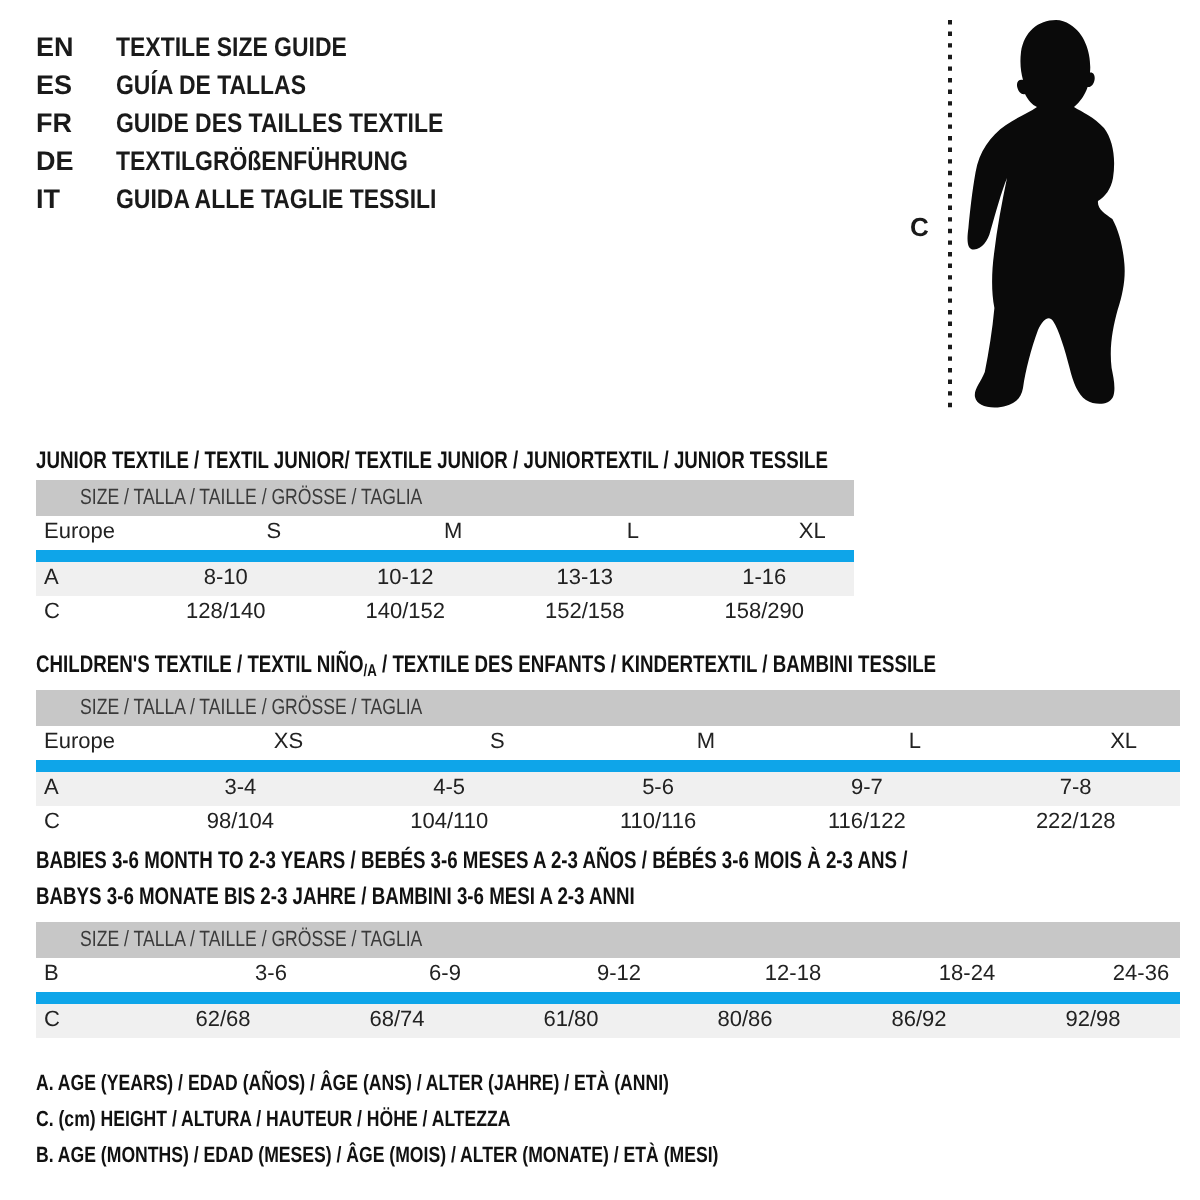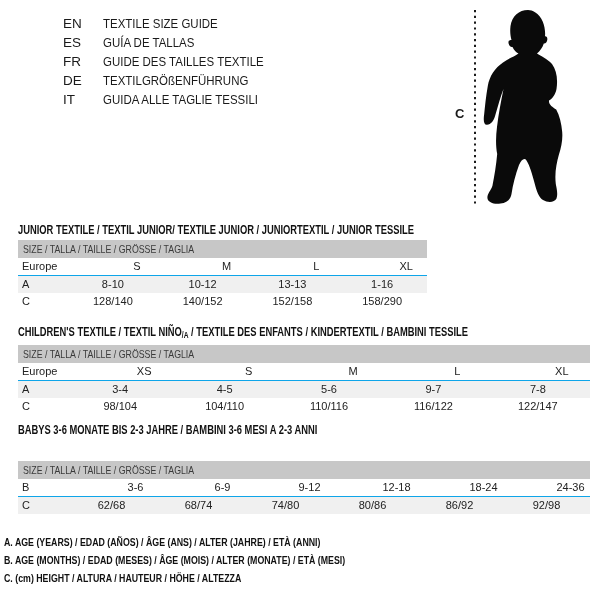--- a/index.html
+++ b/index.html
@@ -9,42 +9,42 @@
     -webkit-font-smoothing:antialiased;
   }
   .abs{position:absolute;}
   .sx{display:inline-block;transform-origin:0 50%;white-space:nowrap;}
   .sx78{transform:scaleX(0.78);}
   .sx80{transform:scaleX(0.80);}
   .sx85{transform:scaleX(0.85);}
 
   
   .lang-list{left:18px;top:14px;}
-  .lang-row{display:flex;height:19px;line-height:19px;font-weight:400;font-size:13.5px;margin-left:45px;}
+  .lang-row{display:flex;height:19px;line-height:19px;font-weight:700;font-size:13.5px;}
   .lang-code{width:40px;flex:0 0 40px;}
 
   
   .figure-label{left:455px;top:106px;font-weight:700;font-size:13px;}
 
   
   .t-title{font-weight:700;font-size:12px;line-height:18px;color:#111;}
   .subsm{font-size:8.5px;font-weight:700;vertical-align:-2px;}
 
   
   .sztable{position:absolute;}
   .bar{height:18px;line-height:18px;background:var(--header-bar,#c7c7c7);
-       padding-left:5px;font-size:11px;color:#3a3a3a;}
+       padding-left:22px;font-size:11px;color:#3a3a3a;}
   .trow{display:flex;height:17px;line-height:17px;font-size:11px;color:#222;}
-  .trow.first{border-bottom:1px solid #0ea5e9;gap:48px;}
+  .trow.first{border-bottom:6px solid #0ea5e9;gap:48px;}
   .trow.alt{background:var(--row-alt,#f0f0f0);}
   .lbl{flex:0 0 46px;padding-left:4px;}
   .cell{flex:1;text-align:center;}
 
   
-  .footnotes{left:4px;top:533px;}
+  .footnotes{left:18px;top:533px;}
   .fn{height:18px;line-height:18px;font-weight:700;font-size:11px;color:#111;}
 </style>
 </head>
 <body>
 
 <div id="canvas">
 
   <div class="abs lang-list">
     <div class="lang-row">
       <span class="lang-code">EN</span>
@@ -162,50 +162,51 @@
       <span class="cell">5-6</span>
       <span class="cell">9-7</span>
       <span class="cell">7-8</span>
     </div>
     <div class="trow">
       <span class="lbl">C</span>
       <span class="cell">98/104</span>
       <span class="cell">104/110</span>
       <span class="cell">110/116</span>
       <span class="cell">116/122</span>
-      <span class="cell">122/147</span>
+      <span class="cell">222/128</span>
     </div>
   </div>
 
   <div class="abs t-title" style="left:18px;top:421px;">
+    <div><span class="sx sx78">BABIES 3-6 MONTH TO 2-3 YEARS / BEBÉS 3-6 MESES A 2-3 AÑOS / BÉBÉS 3-6 MOIS À 2-3 ANS /</span></div>
     <div><span class="sx sx78">BABYS 3-6 MONATE BIS 2-3 JAHRE / BAMBINI 3-6 MESI A 2-3 ANNI</span></div>
   </div>
   <div class="sztable" style="left:18px;top:461px;width:572px;">
     <div class="bar">
       <span class="sx sx80">SIZE / TALLA / TAILLE / GRÖSSE / TAGLIA</span>
     </div>
     <div class="trow first">
       <span class="lbl">B</span>
       <span class="cell">3-6</span>
       <span class="cell">6-9</span>
       <span class="cell">9-12</span>
       <span class="cell">12-18</span>
       <span class="cell">18-24</span>
       <span class="cell">24-36</span>
     </div>
     <div class="trow alt">
       <span class="lbl">C</span>
       <span class="cell">62/68</span>
       <span class="cell">68/74</span>
-      <span class="cell">74/80</span>
+      <span class="cell">61/80</span>
       <span class="cell">80/86</span>
       <span class="cell">86/92</span>
       <span class="cell">92/98</span>
     </div>
   </div>
 
   <div class="abs footnotes">
     <div class="fn"><span class="sx sx80">A. AGE (YEARS) / EDAD (AÑOS) / ÂGE (ANS) / ALTER (JAHRE) / ETÀ (ANNI)</span></div>
+    <div class="fn"><span class="sx sx80">C. (cm) HEIGHT / ALTURA / HAUTEUR / HÖHE / ALTEZZA</span></div>
     <div class="fn"><span class="sx sx80">B. AGE (MONTHS) / EDAD (MESES) / ÂGE (MOIS) / ALTER (MONATE) / ETÀ (MESI)</span></div>
-    <div class="fn"><span class="sx sx80">C. (cm) HEIGHT / ALTURA / HAUTEUR / HÖHE / ALTEZZA</span></div>
   </div>
 
 </div>
 
 </body></html>

